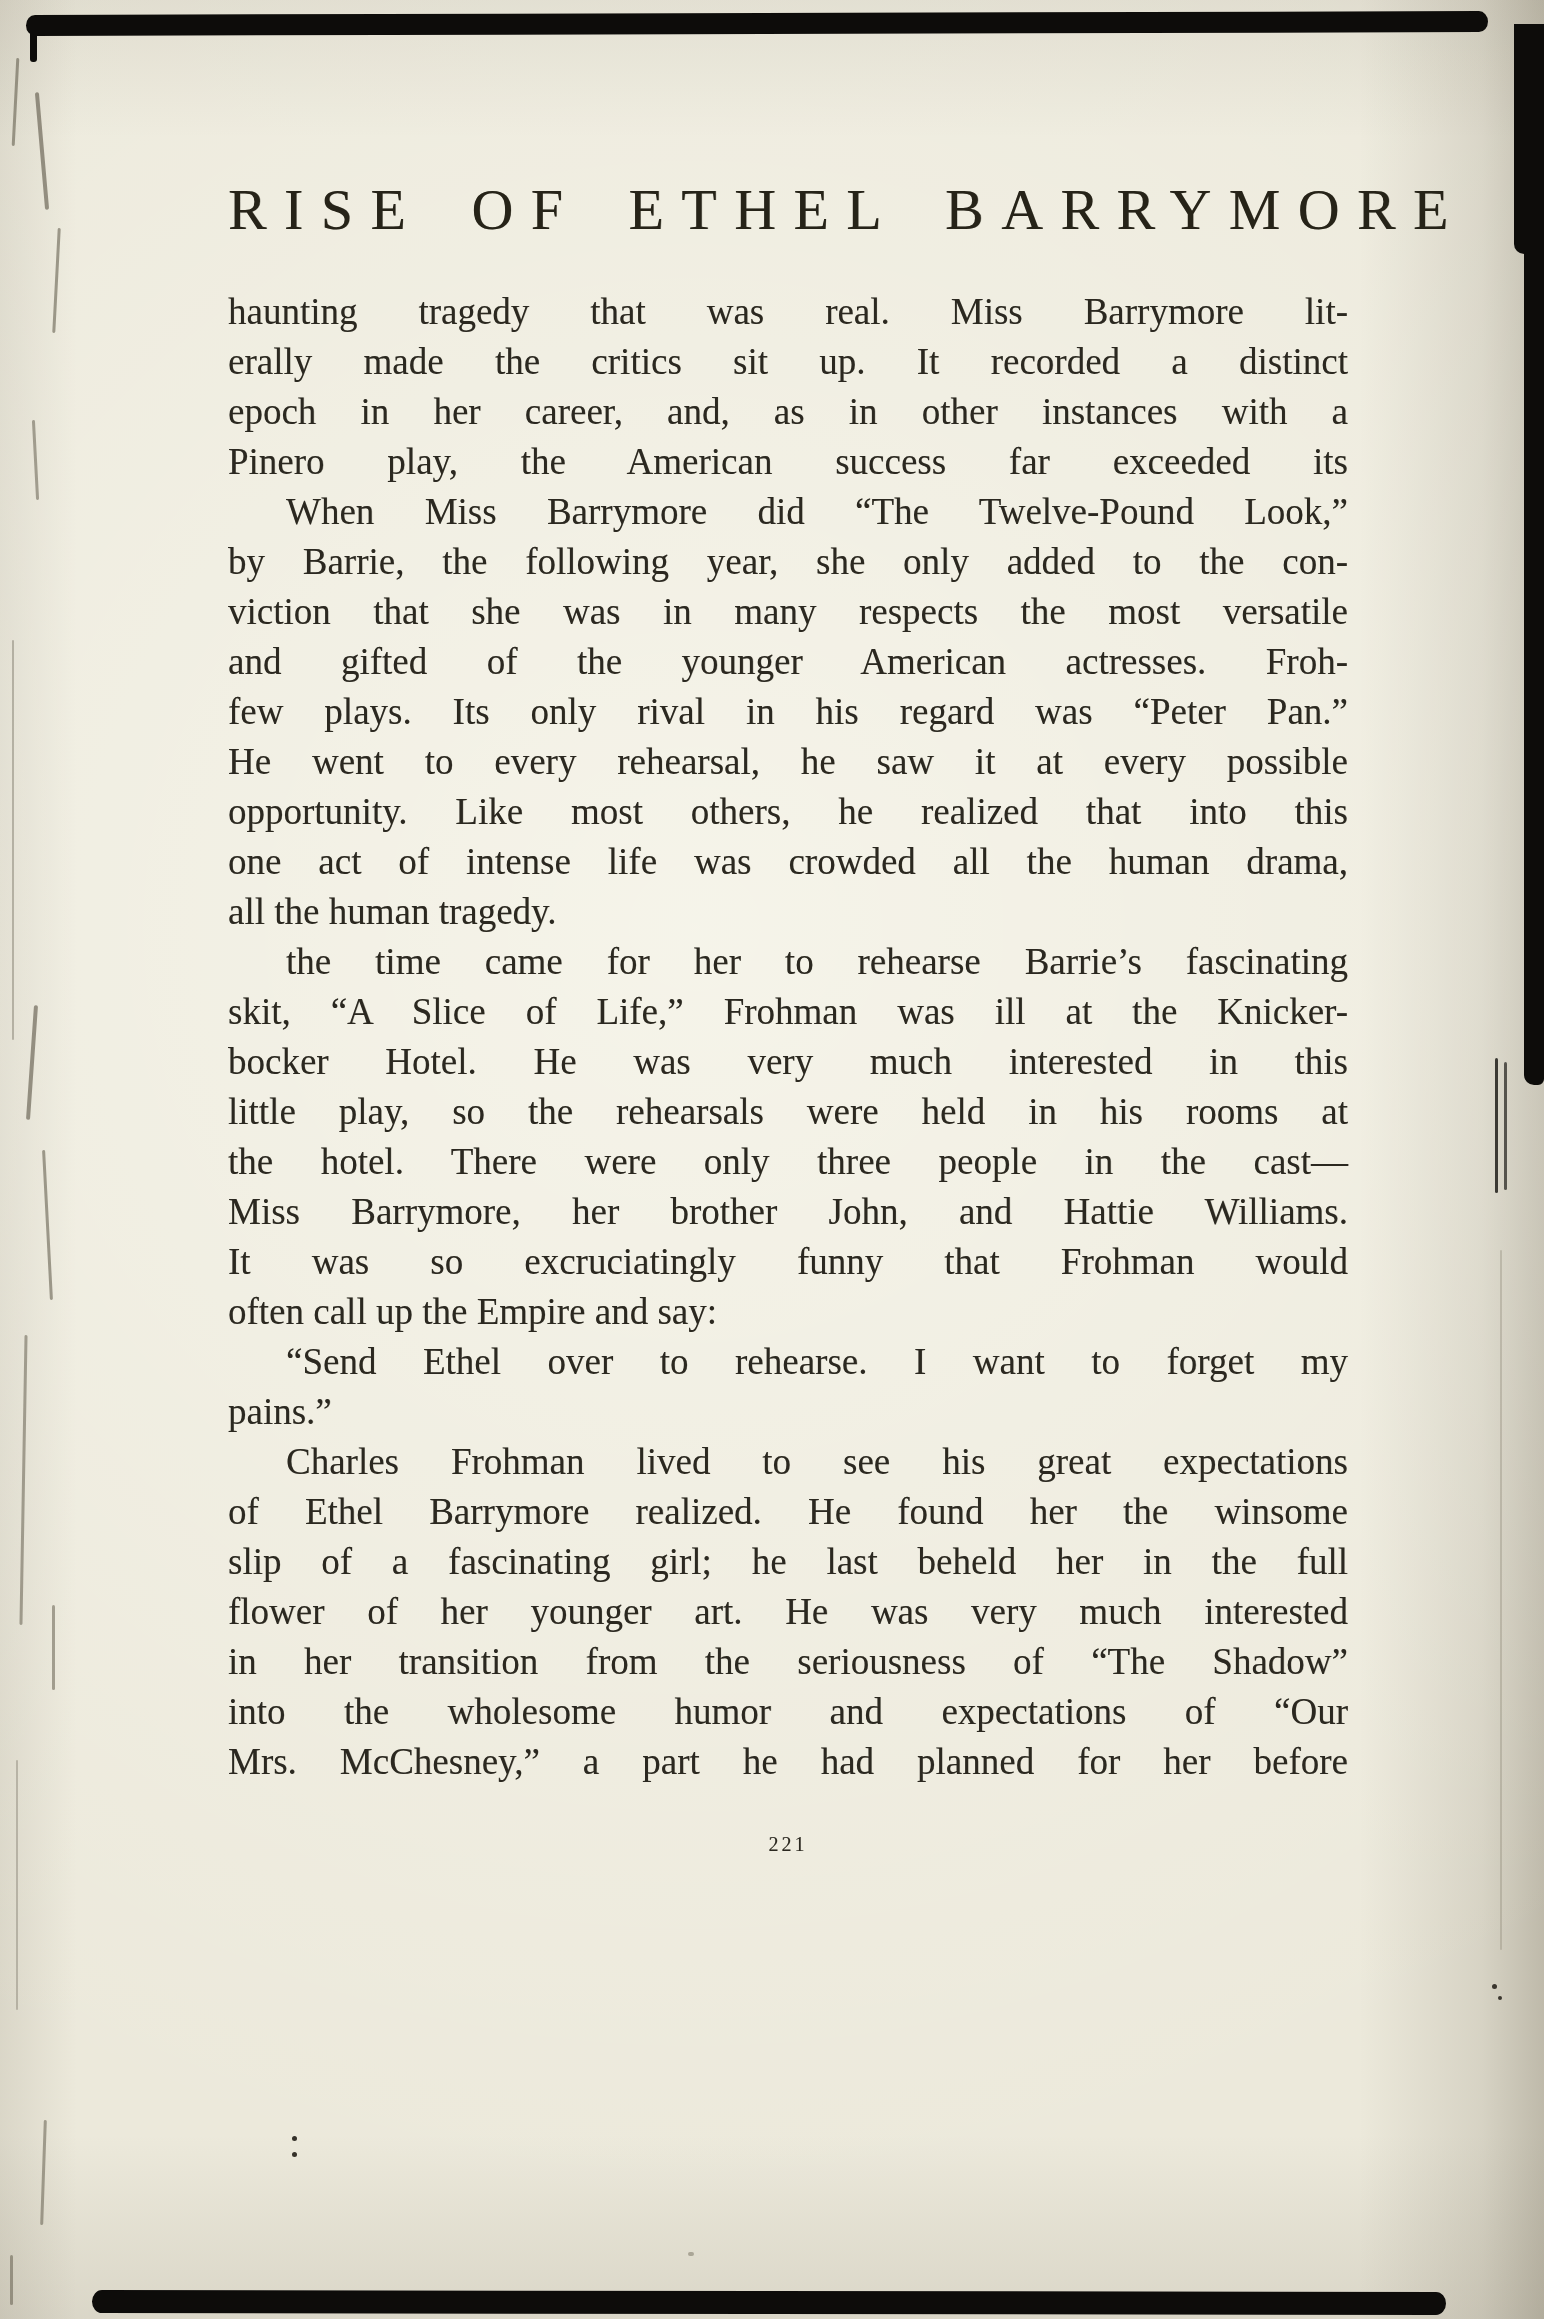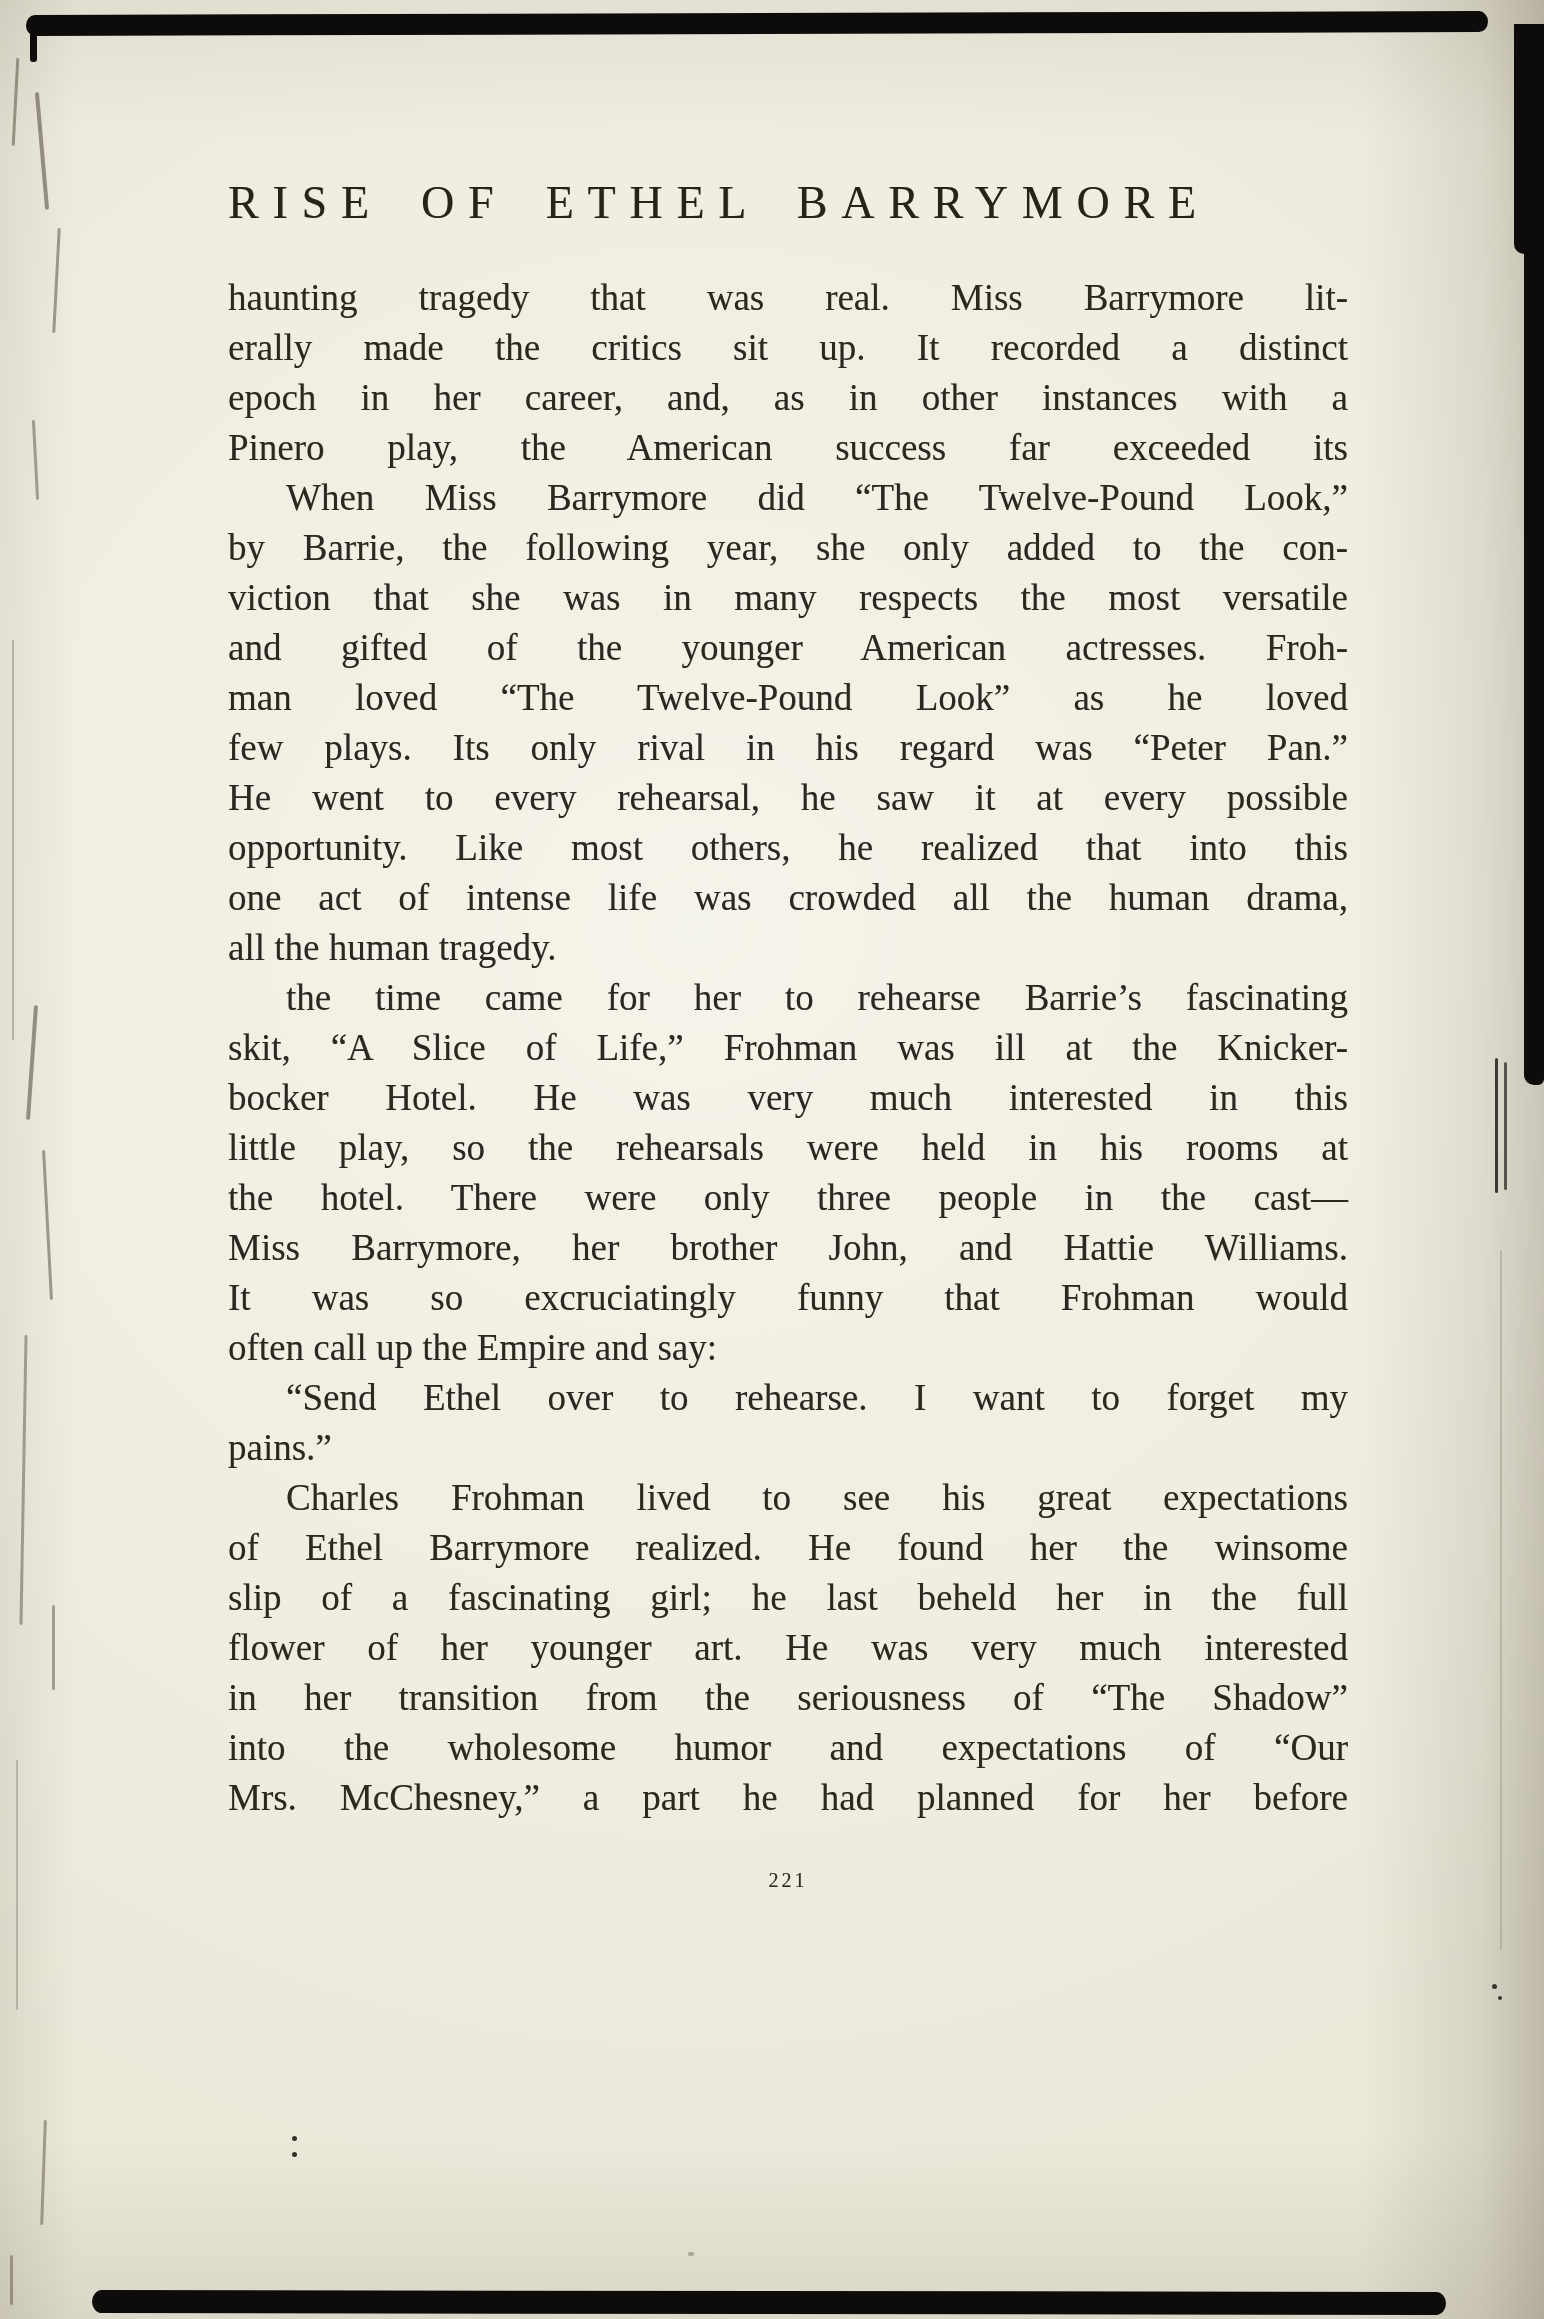--- a/index.html
+++ b/index.html
@@ -20,25 +20,25 @@
       linear-gradient(180deg, rgba(60,50,30,0.08) 0%, rgba(60,50,30,0) 6%, rgba(60,50,30,0) 92%, rgba(60,50,30,0.10) 100%),
       #ece9db;
   }
   .content {
     position: absolute;
     left: 228px;
     top: 176px;
     width: 1120px;
   }
   .title {
-    font-size: 46px;
+    font-size: 58px;
     font-weight: normal;
     letter-spacing: 0.30em;
     word-spacing: 0.28em;
-    text-align: left;
+    text-align: right;
     margin: 0 0 44px 0;
     color: #262318;
     text-shadow: 0.4px 0.4px 0 rgba(38,35,24,0.35);
     white-space: nowrap;
   }
   .text-block {
     font-size: 37px;
     line-height: 50px;
     text-shadow: 0.3px 0.3px 0 rgba(38,35,24,0.30);
     margin-top: 6px;
@@ -79,21 +79,20 @@
           <div class="line">haunting tragedy that was real. Miss Barrymore lit-</div>
           <div class="line">erally made the critics sit up. It recorded a distinct</div>
           <div class="line">epoch in her career, and, as in other instances with a</div>
           <div class="line">Pinero play, the American success far exceeded its</div>
         </div>
         <div class="paragraph indent">
           <div class="line">When Miss Barrymore did “The Twelve-Pound Look,”</div>
           <div class="line">by Barrie, the following year, she only added to the con-</div>
           <div class="line">viction that she was in many respects the most versatile</div>
           <div class="line">and gifted of the younger American actresses. Froh-</div>
-          <div class="line">man loved “The Twelve-Pound Look” as he loved</div>
           <div class="line">few plays. Its only rival in his regard was “Peter Pan.”</div>
           <div class="line">He went to every rehearsal, he saw it at every possible</div>
           <div class="line">opportunity. Like most others, he realized that into this</div>
           <div class="line">one act of intense life was crowded all the human drama,</div>
           <div class="line last-line">all the human tragedy.</div>
         </div>
         <div class="paragraph indent">
           <div class="line">the time came for her to rehearse Barrie’s fascinating</div>
           <div class="line">skit, “A Slice of Life,” Frohman was ill at the Knicker-</div>
           <div class="line">bocker Hotel. He was very much interested in this</div>

